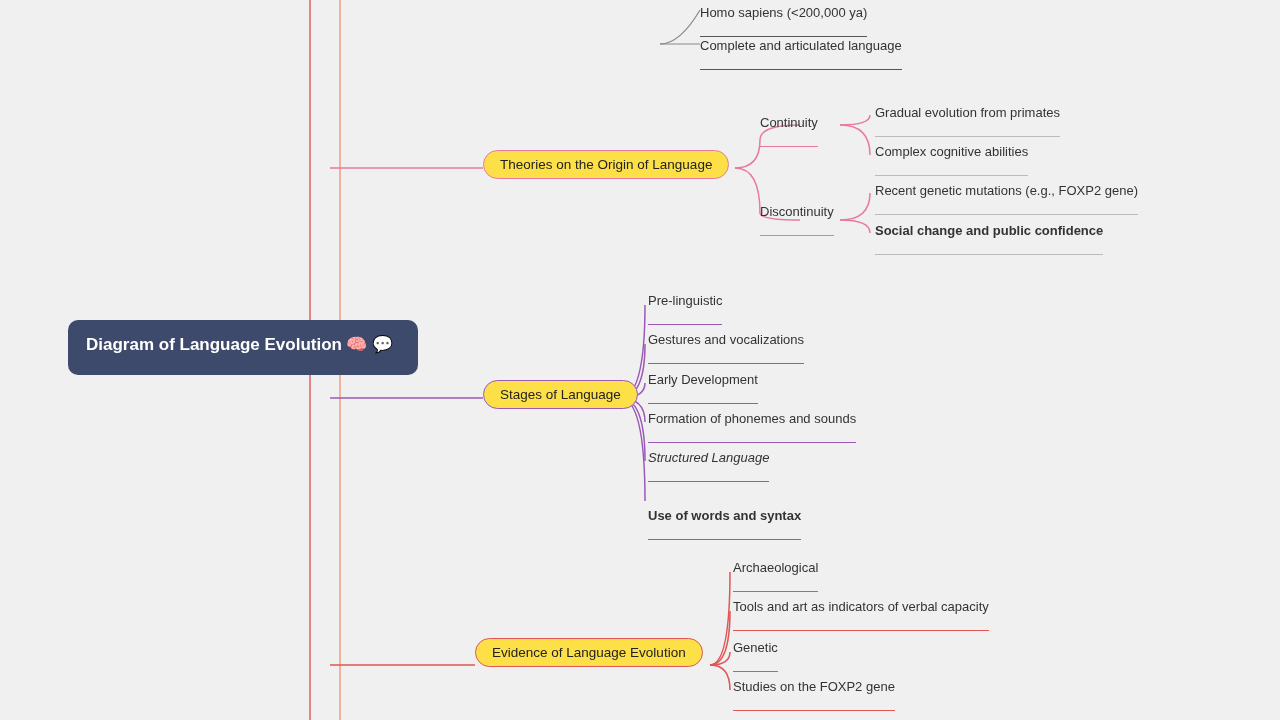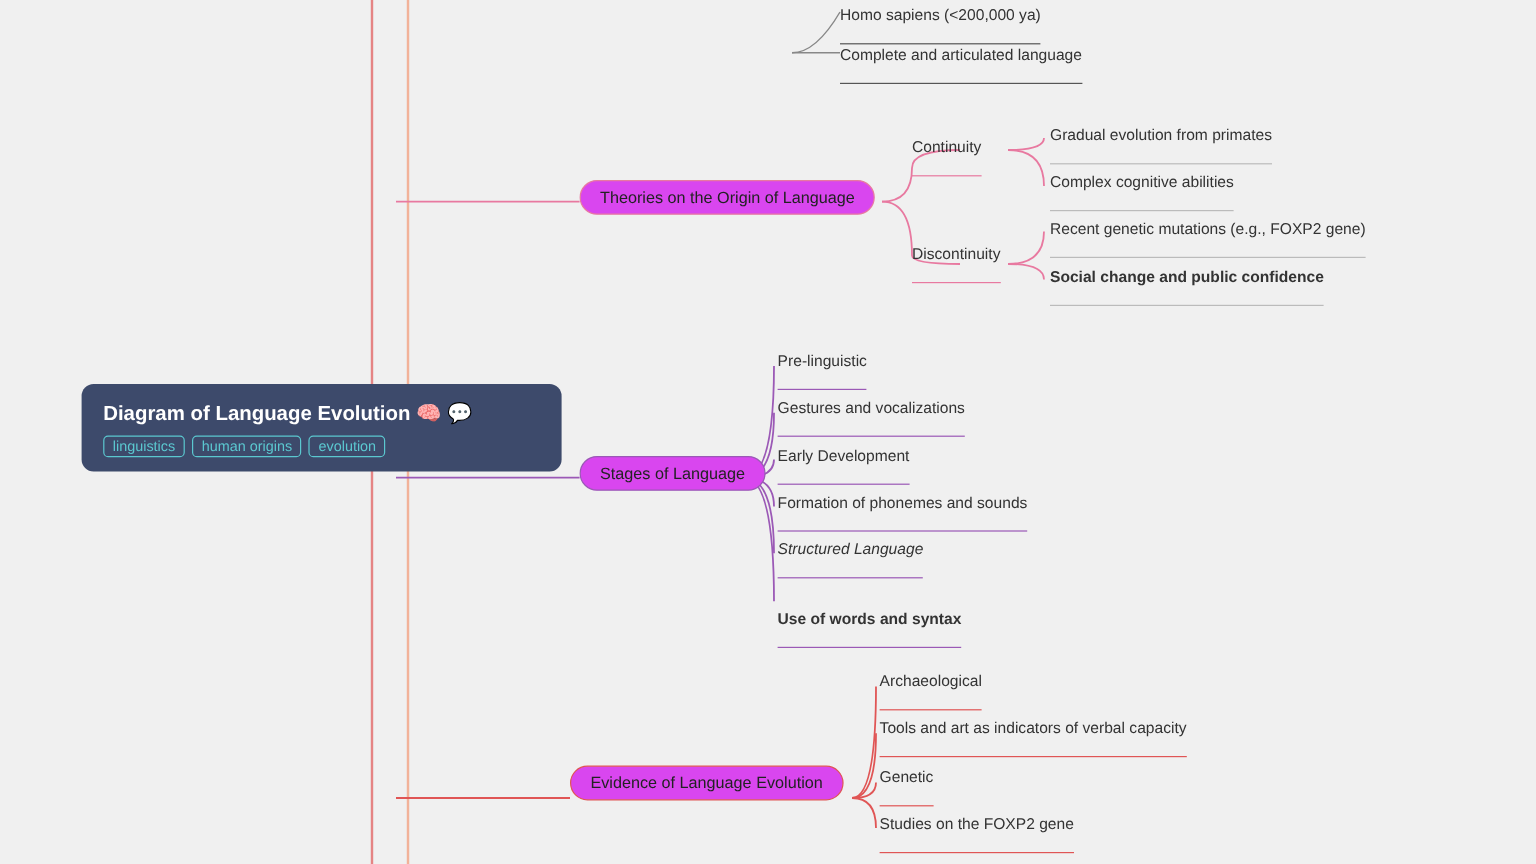--- a/index.html
+++ b/index.html
@@ -19,21 +19,21 @@
       height: 720px;
     }
 
     .legend-box {
       position: absolute;
       left: 68px;
       top: 320px;
       background: #3d4a6b;
       border-radius: 10px;
       padding: 14px 18px 12px 18px;
-      width: 400px;
+      width: 350px;
       z-index: 10;
     }
 
     .legend-title {
       color: #ffffff;
       font-size: 17px;
       font-weight: 600;
       margin-bottom: 8px;
     }
 
@@ -47,21 +47,21 @@
       border: 1.5px solid #5bc8d0;
       color: #5bc8d0;
       border-radius: 4px;
       font-size: 12px;
       padding: 1px 7px;
     }
 
     
     .node {
       position: absolute;
-      background: #d946ef;
+      background: #fde047;
       border-radius: 20px;
       border: 1.5px solid #aaa;
       padding: 6px 16px;
       font-size: 13.5px;
       color: #222;
       white-space: nowrap;
       z-index: 5;
     }
 
     .node-pink {
@@ -127,25 +127,20 @@
 
   <path d="M 710 665 Q 730 665 730 572" stroke="#e05555" stroke-width="1.5" fill="none"></path>
   <path d="M 710 665 Q 730 665 730 611" stroke="#e05555" stroke-width="1.5" fill="none"></path>
   <path d="M 710 665 Q 730 665 730 652" stroke="#e05555" stroke-width="1.5" fill="none"></path>
   <path d="M 710 665 Q 730 665 730 690" stroke="#e05555" stroke-width="1.5" fill="none"></path>
 
 </svg>
 
 <div class="legend-box">
   <div class="legend-title">Diagram of Language Evolution 🧠 💬</div>
-  <div class="legend-tags">
-    <span class="tag">linguistics</span>
-    <span class="tag">human origins</span>
-    <span class="tag">evolution</span>
-  </div>
 </div>
 
 <div class="leaf leaf-dark" style="left: 700px; top: 5px;">Homo sapiens (&lt;200,000 ya)</div>
 
 <div class="leaf leaf-dark" style="left: 700px; top: 38px;">Complete and articulated language</div>
 
 <div class="node node-pink" style="left: 483px; top: 150px;">Theories on the Origin of Language</div>
 
 <div class="leaf" style="left: 760px; top: 115px; border-bottom-color:#e879a0;">Continuity</div>
 

